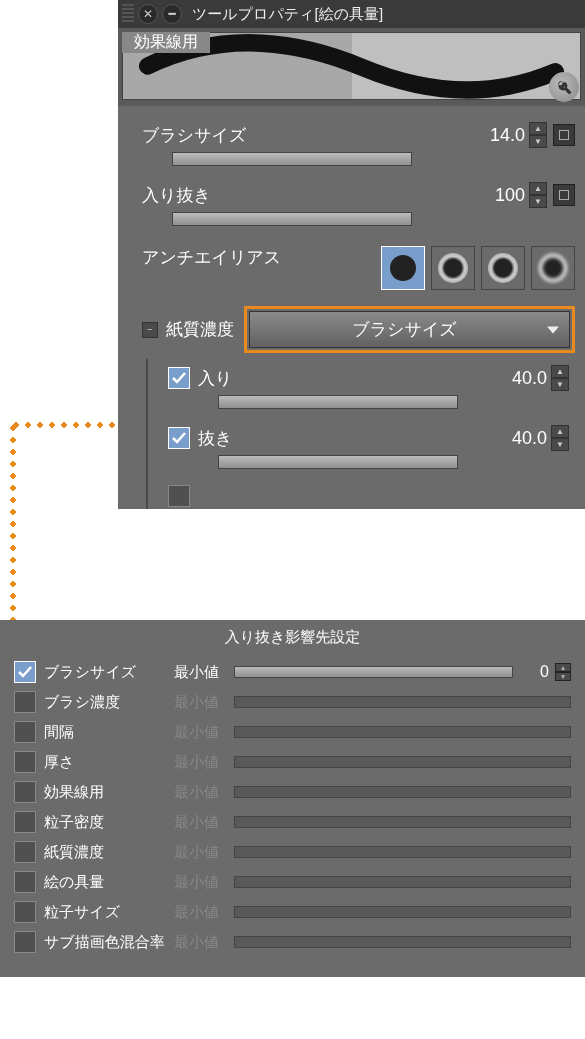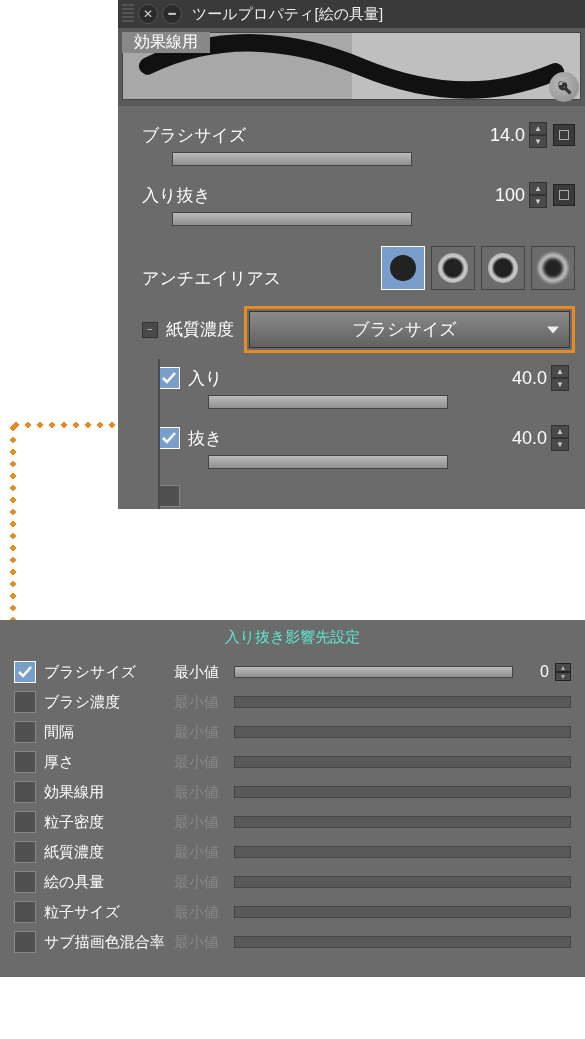--- a/index.html
+++ b/index.html
@@ -118,21 +118,21 @@
   }
   .slider-bar {
     margin-left: 30px;
     margin-top: -2px;
     margin-bottom: 10px;
     width: 240px;
     height: 14px;
     background: linear-gradient(to bottom, #bbb, #909090);
     border: 1px solid #444;
   }
-  .aa-row { display: flex; align-items: flex-end; padding: 10px 0; gap: 26px; }
+  .aa-row { display: flex; align-items: flex-start; padding: 10px 0; gap: 26px; }
   .aa-opts { display: flex; gap: 6px; margin-left: auto; }
   .aa-opt {
     width: 44px; height: 44px;
     border: 1px solid #444;
     display: flex; align-items: center; justify-content: center;
     background: #6b6b6b;
   }
   .aa-opt.selected { background: #7a9ecc; border: 1px solid #fff; }
   .aa-dot { width: 26px; height: 26px; border-radius: 50%; background: #222; }
   .aa-ring {
@@ -152,21 +152,21 @@
   .swatches { display: flex; gap: 0; margin-left: 12px; }
   .swatch { width: 42px; height: 32px; border: 1px solid #555; }
   .tri-btn {
     width: 18px; height: 32px;
     background: #4a4a4a;
     border: 1px solid #333;
     display: flex; align-items: center; justify-content: center;
     font-size: 11px;
     color: #ccc;
   }
-  .tree-indent { border-left: 0; margin-left: 16px; position: relative; }
+  .tree-indent { padding-left: 22px; border-left: 0; margin-left: 4px; position: relative; }
   .tree-line { position: absolute; left: 0; top: 0; bottom: 0; width: 2px; background: #4a4a4a; }
   .expsq {
     width: 16px; height: 16px;
     background: #4a4a4a;
     border: 1px solid #333;
     display: inline-flex; align-items: center; justify-content: center;
     font-size: 10px; color: #ccc;
     margin-right: 8px;
   }
   .dd-highlight {
@@ -204,21 +204,21 @@
     background-image: radial-gradient(circle, #e98a1f 40%, transparent 40%);
     background-size: 6px 12px;
   }
   .lower-panel {
     position: absolute;
     left: 0; top: 620px;
     width: 585px;
     background: #6b6b6b;
     padding: 8px 14px 20px 14px;
   }
-  .lower-title { text-align: center; color: #5eead4; font-size: 15px; margin-bottom: 10px; }
+  .lower-title { text-align: center; color: #ffffff; font-size: 15px; margin-bottom: 10px; }
   .lp-row {
     display: flex;
     align-items: center;
     padding: 4px 0;
     color: #fff;
     font-size: 15px;
   }
   .lp-row.disabled .lp-min { color: #888; }
   .lp-label { flex: 0 0 160px; display: flex; align-items: center; }
   .lp-min { flex: 0 0 60px; }

